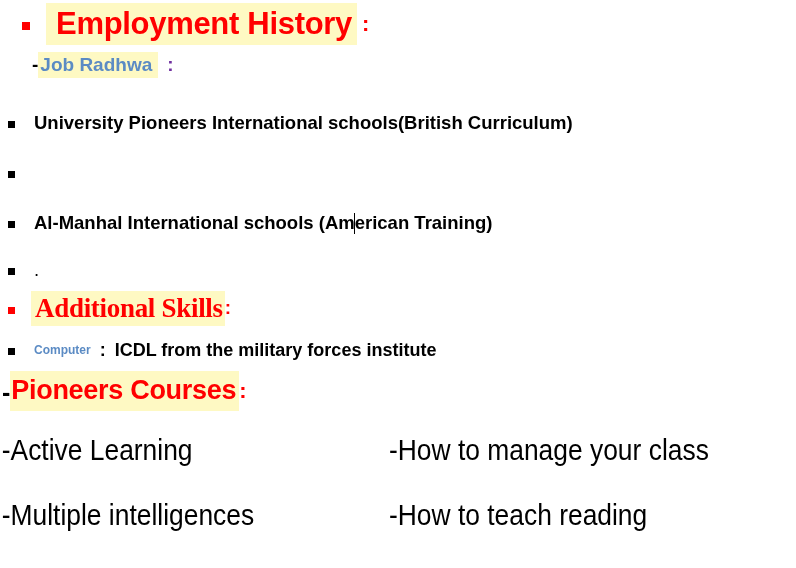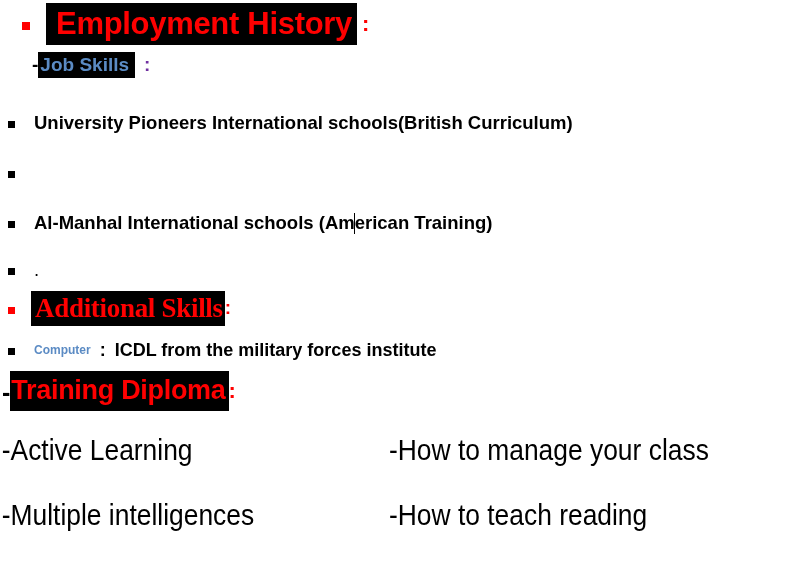--- a/index.html
+++ b/index.html
@@ -43,21 +43,21 @@
 
   .dash {
     display: inline-block;
     font-weight: bold;
     color: #000000;
     flex: 0 0 auto;
   }
 
   
   .hl {
-    background: #000000;
+    background: #fef9c3;
     display: inline-block;
     padding: 0 2px;
   }
 
   
   .c-red    { color: #FF0000; }
   .c-blue   { color: #5B8BC4; }
   .c-purple { color: #7030A0; }
   .c-black  { color: #000000; }
 
@@ -172,21 +172,21 @@
 <div class="doc">
 
   <div class="row" id="row-employment-history">
     <span class="bullet bullet-red"></span>
     <span class="head-big"><span class="hl c-red">Employment History</span></span>
     <span class="head-colon-red">:</span>
   </div>
 
   <div class="row" id="row-job-title">
     <span class="dash c-black">-</span>
-    <span class="hl c-blue">Job Skills</span>
+    <span class="hl c-blue">Job Radhwa</span>
     <span class="job-sep"></span>
     <span class="c-purple">:</span>
   </div>
 
   <div class="row li" id="row-university">
     <span class="bullet bullet-black"></span>
     <span>University Pioneers International schools(British Curriculum)</span>
   </div>
 
   <div class="row li" id="row-radhwa">
@@ -215,21 +215,21 @@
     <span class="bullet bullet-black"></span>
     <span class="c-blue computer-label">Computer</span>
     <span class="job-sep"></span>
     <span class="c-black">:</span>
     <span class="job-sep"></span>
     <span class="c-black">ICDL from the military forces institute</span>
   </div>
 
   <div class="row" id="row-training-courses">
     <span class="dash c-black">-</span>
-    <span class="head-med2"><span class="hl c-red">Training Diploma</span></span>
+    <span class="head-med2"><span class="hl c-red">Pioneers Courses</span></span>
     <span class="head-colon-red2">:</span>
   </div>
 
   <div class="course-row" id="course-row-1">
     <span class="course-col-left">-Active Learning</span>
     <span class="course-col-right">-How to manage your class</span>
   </div>
 
   <div class="course-row" id="course-row-2">
     <span class="course-col-left">-Multiple intelligences</span>

